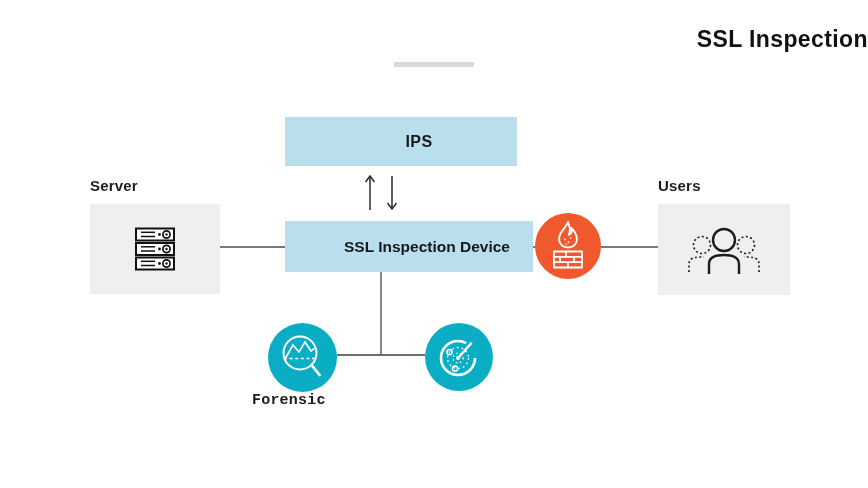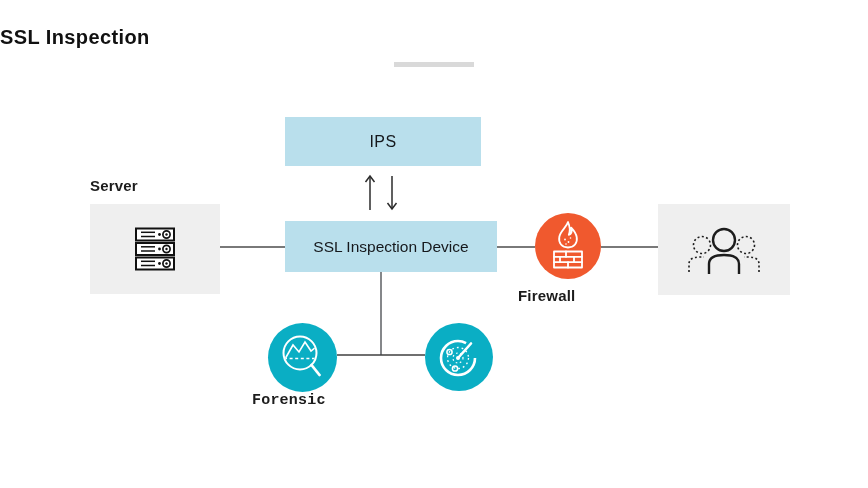--- a/index.html
+++ b/index.html
@@ -2,27 +2,27 @@
 <html><head>
 <meta charset="utf-8">
 <style>
   html,body { margin:0; padding:0; background:#fff; }
   .canvas {
     position:relative; width:868px; height:488px; background:#ffffff;
     font-family:"Liberation Sans", sans-serif; color:#1c1c1c; overflow:hidden;
   }
   .abs { position:absolute; }
   .title {
-    left:0; top:26px; width:100%; text-align:left;
-    font-size:20px; font-weight:bold; letter-spacing:.4px; color:#111;
+    left:0; top:26px; width:100%; text-align:right;
+    font-size:23px; font-weight:bold; letter-spacing:.4px; color:#111;
   }
   .title-underline { left:394px; top:62px; width:80px; height:5px; background:#d9d9d9; }
   .bluebox {
     background:#b9dfec; display:flex; align-items:center; justify-content:center;
-    font-weight:normal; color:#15181c;
+    font-weight:bold; color:#15181c;padding-left:36px;
   }
   .ips-box { left:285px; top:117px; width:196px; height:49px; font-size:16px; letter-spacing:.4px; }
   .ssl-box { left:285px; top:221px; width:212px; height:51px; font-size:15.5px; }
   .nodelabel { font-weight:bold; font-size:15px; text-align:left; letter-spacing:.2px; }
   .server-label { left:90px;  top:177px; width:130px; }
   .users-label  { left:658px; top:177px; width:132px; }
   .graybox { background:#efefef; display:flex; align-items:center; justify-content:center; }
   .server-box { left:90px;  top:204px; width:130px; height:90px; }
   .users-box  { left:658px; top:204px; width:132px; height:91px; }
   .badge { border-radius:50%; display:flex; align-items:center; justify-content:center; }
@@ -78,20 +78,21 @@
           <circle cx="33.5" cy="6" r="3.6" fill="none" stroke="#111" stroke-width="1.7"></circle>
           <circle cx="33.5" cy="6" r="1.2" fill="#111"></circle>
         </g>
       </defs>
       <use href="#srv-unit" y="1.5"></use>
       <use href="#srv-unit" y="16"></use>
       <use href="#srv-unit" y="30.5"></use>
     </svg>
   </div>
 
+  <div class="abs nodelabel users-label">Users</div>
   <div class="abs graybox users-box">
     <svg width="96" height="72" viewBox="0 0 96 72">
       <g stroke="#1c1c1c" fill="none">
         <circle cx="26" cy="31" r="8.5" stroke-width="1.6" stroke-dasharray="2 2.4"></circle>
         <circle cx="70" cy="31" r="8.5" stroke-width="1.6" stroke-dasharray="2 2.4"></circle>
         <path d="M13,58 L13,50 Q13,43 24,43 L28,43" stroke-width="1.6" stroke-dasharray="2 2.4"></path>
         <path d="M83,58 L83,50 Q83,43 72,43 L68,43" stroke-width="1.6" stroke-dasharray="2 2.4"></path>
         <circle cx="48" cy="26" r="11" stroke-width="2.4"></circle>
         <path d="M33,60 L33,50 Q33,41 48,41 Q63,41 63,50 L63,60" stroke-width="2.4"></path>
       </g>
@@ -111,21 +112,20 @@
         <line x1="33" y1="49.2" x2="33" y2="54.5"></line>
       </g>
       <g fill="#fff">
         <circle cx="30" cy="26.5" r="0.9"></circle>
           <circle cx="33.5" cy="29" r="0.9"></circle>
         <circle cx="31" cy="31" r="0.8"></circle>
           <circle cx="35.5" cy="25" r="0.8"></circle>
       </g>
     </svg>
   </div>
-  <div class="abs nodelabel firewall-label">Firewall</div>
 
   <div class="abs badge forensic-badge">
     <svg width="69" height="69" viewBox="0 0 69 69">
       <defs>
           <clipPath id="fmag">
             <circle cx="32" cy="30" r="15.5"></circle>
           </clipPath>
         </defs>
       <circle cx="32" cy="30" r="16.5" stroke="#fff" stroke-width="2" fill="none"></circle>
       <g clip-path="url(#fmag)" stroke="#fff" fill="none">

